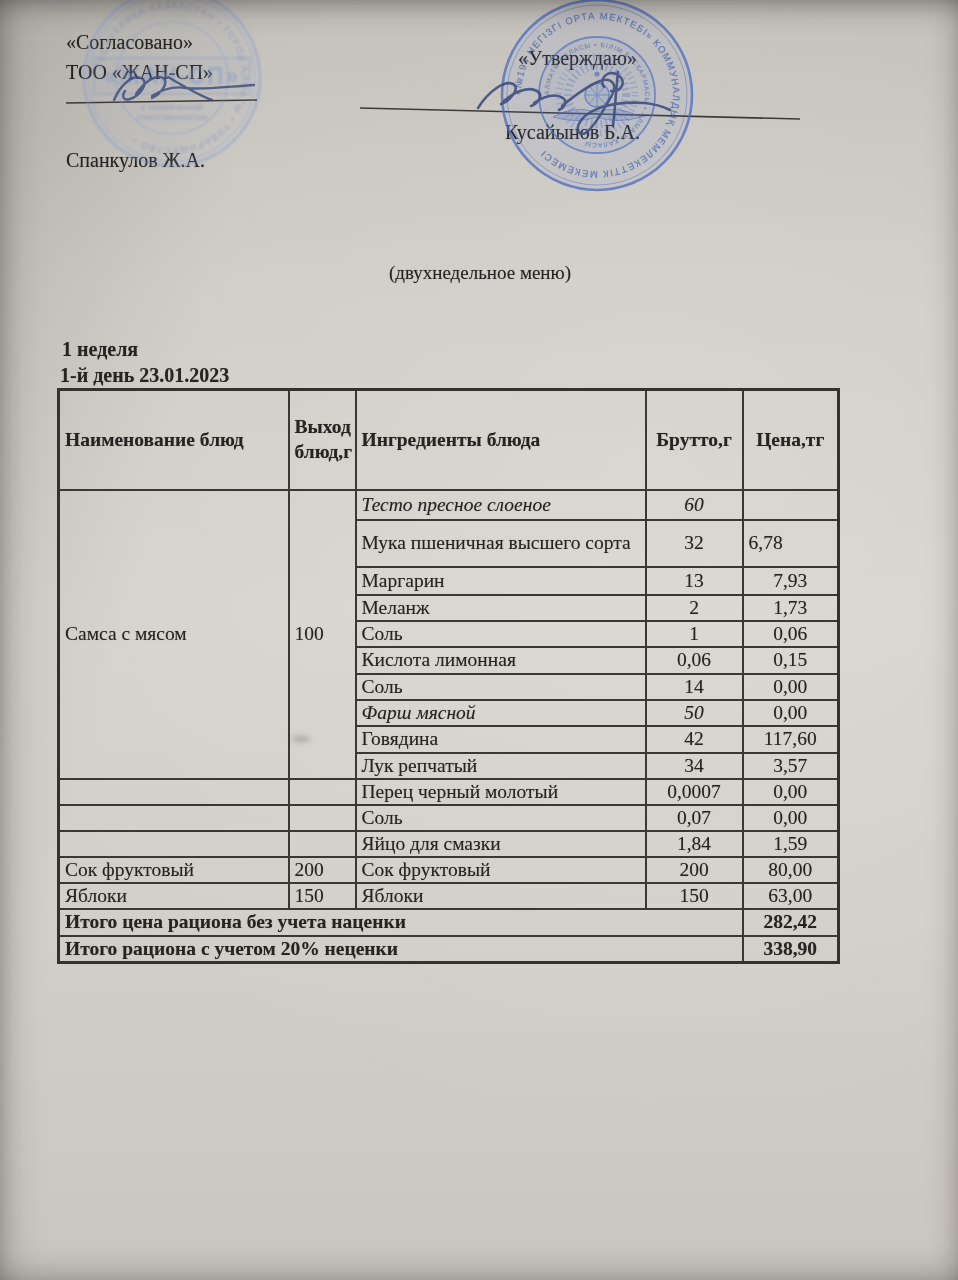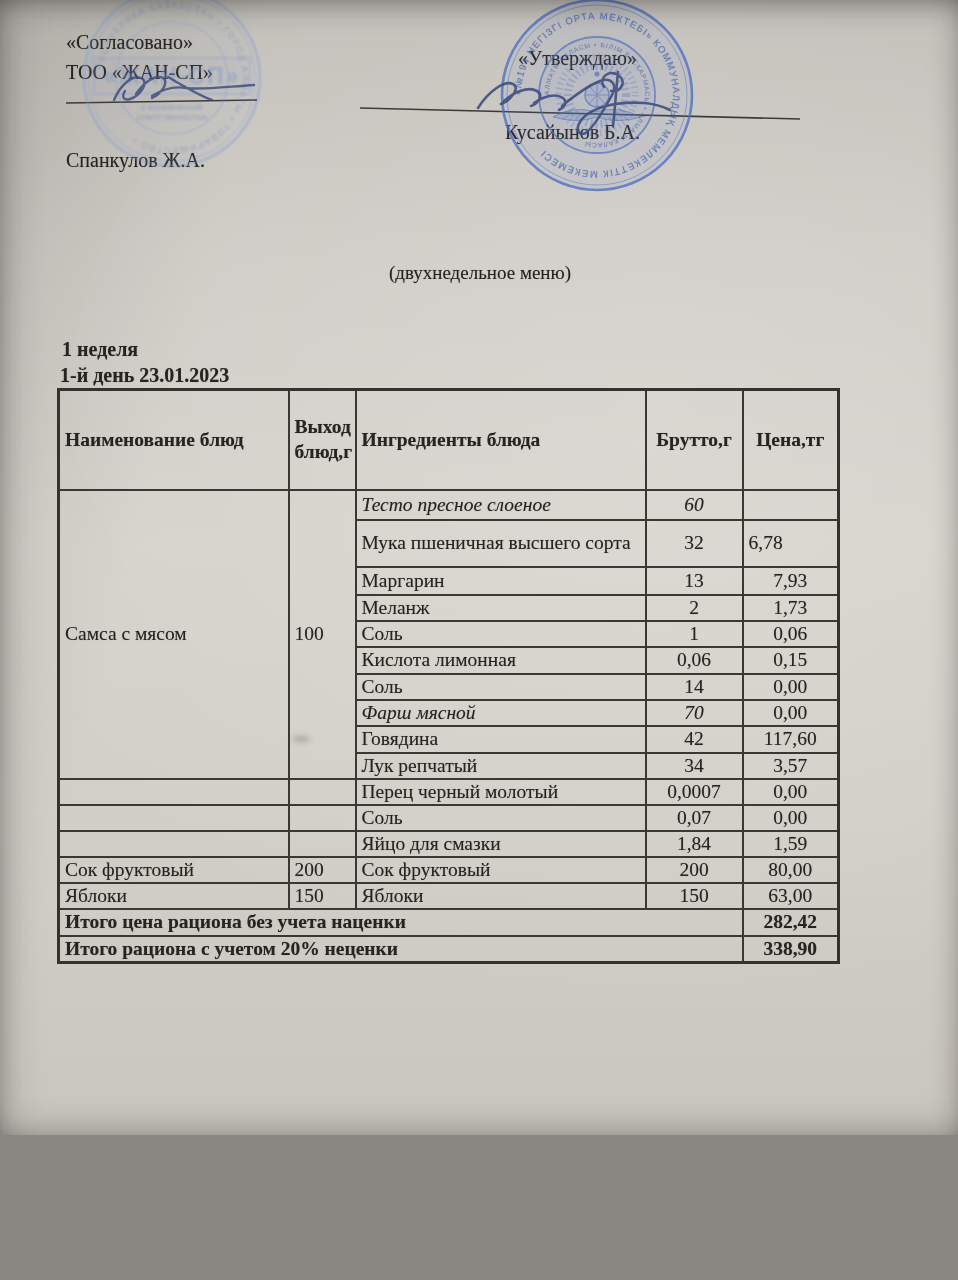--- a/index.html
+++ b/index.html
@@ -1,17 +1,17 @@
 <!DOCTYPE html>
 <html><head>
 <meta charset="utf-8">
 <style>
   html,body{margin:0;padding:0;background:#8a8782;}
   .paper{
-    position:relative;width:958px;height:1135px;overflow:hidden;
+    position:relative;width:958px;height:1280px;overflow:hidden;
     font-family:"Liberation Serif","DejaVu Serif",serif;color:#262320;
     background:
       radial-gradient(120% 85% at 68% 38%, rgba(255,255,255,0.15), rgba(0,0,0,0) 62%),
       linear-gradient(104deg, rgba(40,38,34,0.12), rgba(0,0,0,0) 22%),
       linear-gradient(180deg,#c3c0ba 0%,#cfccc6 22%,#d6d3cc 48%,#d2cfc8 72%,#c9c6bf 100%);
   }
   .shade{position:absolute;inset:0;pointer-events:none;z-index:60;
     box-shadow:inset 0 16px 34px -20px rgba(30,28,24,0.55),
                inset 18px 0 50px -26px rgba(30,28,24,0.40),
                inset -14px 0 44px -28px rgba(30,28,24,0.30),
@@ -109,21 +109,21 @@
         <td class="num">0,06</td>
         <td class="num">0,15</td>
       </tr>
       <tr class="h25">
         <td>Соль</td>
         <td class="num">14</td>
         <td class="num">0,00</td>
       </tr>
       <tr class="h25">
         <td class="it">Фарш мясной</td>
-        <td class="num it">70</td>
+        <td class="num it">50</td>
         <td class="num">0,00</td>
       </tr>
       <tr class="h27">
         <td>Говядина</td>
         <td class="num">42</td>
         <td class="num">117,60</td>
       </tr>
       <tr class="h24">
         <td>Лук репчатый</td>
         <td class="num">34</td>

